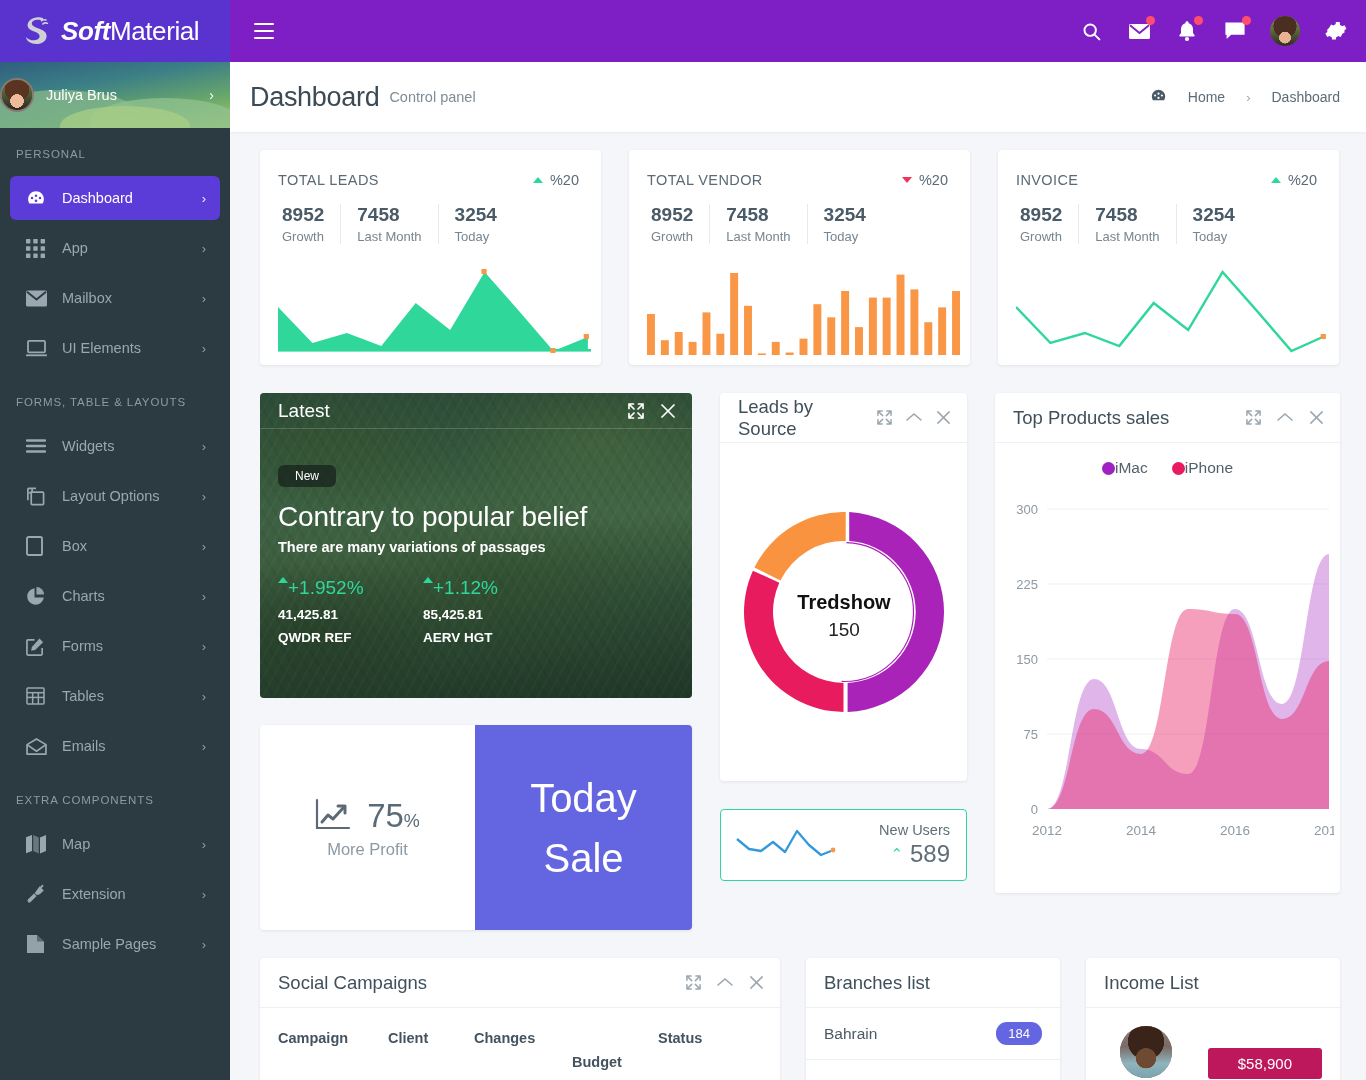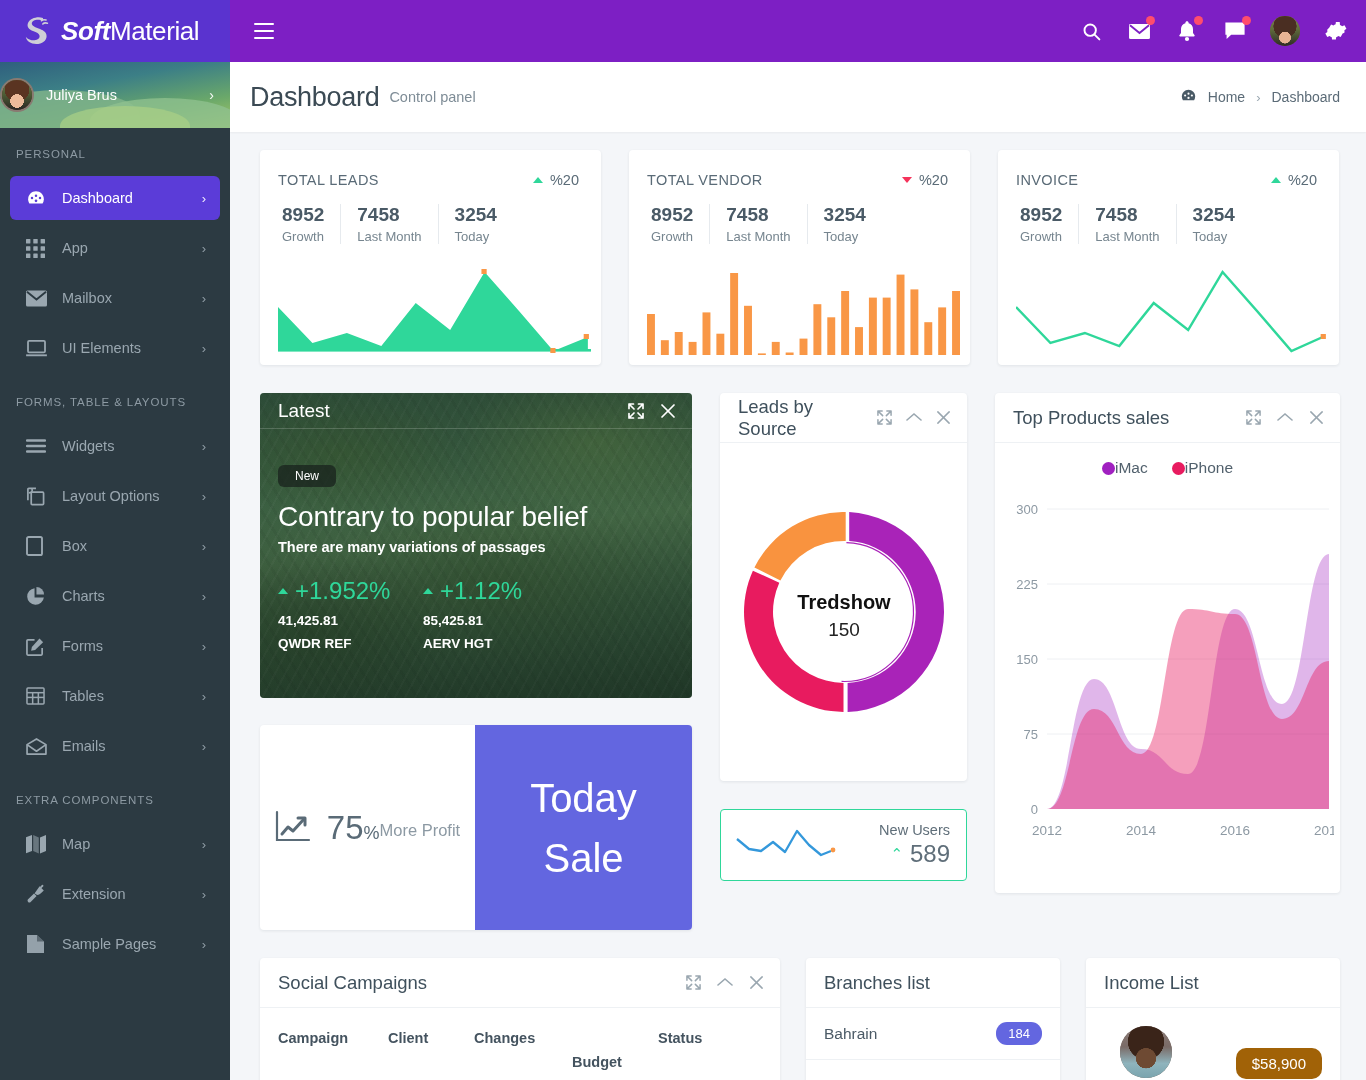--- a/index.html
+++ b/index.html
@@ -56,21 +56,21 @@
   .nav-ico { width: 26px; display:flex; align-items:center; justify-content:flex-start; flex-shrink:0; }
   .nav-ico svg { display:block; }
   .nav-label { font-size: 14.5px; flex: 1; margin-left: 10px; white-space: nowrap; }
   .nav-chev { font-size: 13px; opacity: .9; }
 
   
   .main { position: absolute; left: 230px; top: 62px; width: 1136px; height: 1018px; background: #f4f6f9; overflow: hidden; }
   .page-head { height: 70px; background: #fff; display: flex; align-items: center; padding: 0 26px 0 20px; box-shadow: 0 1px 2px rgba(0,0,0,.05); }
   .page-title { font-size: 27px; color: #3b4a54; font-weight: 400; letter-spacing:-.3px; }
   .page-sub { font-size: 14.5px; color: #7e8c96; margin-left: 10px; }
-  .breadcrumb { margin-left: auto; display: flex; align-items: center; gap: 11px; font-size: 14px; color: #5b6b77; }
+  .breadcrumb { margin-left: auto; display: flex; align-items: center; gap: 21px; font-size: 14px; color: #5b6b77; }
   .bc-sep { color: #9aa7b0; font-size: 13px; }
 
   .content { padding: 18px 26px 0 30px; }
   .row { display: flex; gap: 28px; }
 
   .card { background: #fff; border-radius: 4px; box-shadow: 0 1px 3px rgba(30,40,60,.09); }
 
   
   .stat { width: 341px; height: 215px; padding: 22px 20px 10px 18px; position: relative; overflow: hidden; }
   .stat-title { font-size: 14.5px; color: #5a6b77; letter-spacing: .4px; }
@@ -102,21 +102,21 @@
   .latest-head { position: relative; z-index: 3; height: 36px; display: flex; align-items: center; padding: 0 16px 0 18px; border-bottom: 1px solid rgba(255,255,255,.18); }
   .latest-title { color: #fff; font-size: 19px; }
   .latest-acts { margin-left: auto; display: flex; align-items: center; gap: 16px; }
   .latest-acts span { color: #fff; cursor: pointer; display:flex; }
   .latest-body { position: relative; z-index: 3; padding: 36px 18px 0 18px; }
   .badge-new { display: inline-block; background: rgba(24,32,28,.72); color: #fff; font-size: 12px; padding: 4px 17px; border-radius: 6px; }
   .latest-h { color: #fff; font-size: 28px; font-weight: 300; margin-top: 14px; letter-spacing: -.2px; }
   .latest-p { color: #fff; font-size: 14.5px; font-weight: bold; margin-top: 6px; }
   .latest-stats { display: flex; margin-top: 22px; }
   .lstat { width: 145px; }
-  .lstat .pc { font-size: 24px; display: flex; align-items: center; gap: 7px; }
+  .lstat .pc { font-size: 19px; display: flex; }
   .lstat .pc.up { color: #2fd79a; }
   .lstat .pc.down { color: #f5546e; }
   .lstat .n { color: #fff; font-size: 13.5px; font-weight: bold; margin-top: 8px; }
   .lstat .t { color: #fff; font-size: 13.5px; font-weight: bold; margin-top: 8px; }
 
   
   .panel-head { height: 50px; display: flex; align-items: center; padding: 0 16px 0 18px; border-bottom: 1px solid #eef1f4; }
   .panel-title { font-size: 18.5px; color: #3f505c; font-weight: 400; }
   .panel-acts { margin-left: auto; display: flex; align-items: center; gap: 16px; }
   .panel-acts span, .panel-acts-inline span { color: #9aa7b0; cursor: pointer; display:flex; }
@@ -127,21 +127,21 @@
   .donut-wrap svg { display:block; }
   .donut-label { font-size: 20px; font-weight: bold; fill: #111; }
   .donut-val { font-size: 19px; fill: #222; }
 
   .topprod { width: 345px; height: 500px; }
   .legend { display: flex; justify-content: center; gap: 24px; margin-top: 16px; }
   .legend-item { display: flex; align-items: center; font-size: 15.5px; color: #52616d; }
   .legend-dot { width: 13px; height: 13px; border-radius: 50%; }
 
   .profit-row { display: flex; width: 432px; height: 205px; border-radius: 4px; overflow: hidden; background:#fff; box-shadow: 0 1px 3px rgba(30,40,60,.09); margin-top: 27px; }
-  .profit-left { width: 215px; display:flex; flex-direction:row; align-items:center; justify-content:center; }
+  .profit-left { width: 215px; display:flex; flex-direction:column; align-items:center; justify-content:center; }
   .profit-main { display: flex; align-items: center; gap: 14px; }
   .profit-num { font-size: 33px; color: #5a6b77; }
   .profit-num .pct { font-size: 18px; }
   .profit-sub { font-size: 16.5px; color: #8c99a3; margin-top: 5px; }
   .profit-right { flex: 1; background: #6366e0; display:flex; flex-direction:column; align-items:center; justify-content:center; color:#fff; font-size: 40px; font-weight: 300; line-height: 1.5; }
 
   .newusers { width: 247px; height: 72px; margin-top: 28px; border: 1px solid #2fd79a; border-radius: 4px; background: #fff; display:flex; align-items:center; padding: 0 16px 0 14px; }
   .nu-spark { width: 108px; height: 40px; }
   .nu-right { margin-left: auto; text-align: right; }
   .nu-label { font-size: 14.5px; color: #5f6e79; }
@@ -166,21 +166,21 @@
   .bb-purple { background: #6366e0; color: #fff; }
 
   .income { width: 255px; }
   .income-row { display: flex; align-items: flex-start; padding: 18px 18px 0 18px; }
   .income-person { display:flex; flex-direction: column; align-items: center; width: 84px; }
   .income-av { width: 52px; height: 52px; border-radius: 50%; overflow: hidden; position: relative; background: #6b5a52; }
   .income-av .face { position:absolute; inset:0; background:
      radial-gradient(circle at 50% 62%, #6e4a33 0 24%, transparent 25%),
      radial-gradient(circle at 50% 30%, #3a2419 0 40%, transparent 41%),
      linear-gradient(180deg,#8d7d78 0%,#7a6b67 40%,#8fb4bd 72%, #7aa4ae 100%); }
-  .income-amt { margin-left: auto; background: #a16207; color: #fff; font-size: 15px; padding: 7px 16px; border-radius: 10px; margin-top: 22px; }
+  .income-amt { margin-left: auto; background: #be185d; color: #fff; font-size: 15px; padding: 7px 30px; border-radius: 3px; margin-top: 22px; }
 </style>
 </head>
 <body>
 
 <div class="topbar">
   <div class="brand-block">
     <span class="brand-logo">
       <svg viewBox="0 0 30 32" width="30" height="32">
           <path d="M21 3c-5-2-13 0-15 5-1.6 4 1.4 6.6 5 8 3.4 1.3 6.6 2.5 6.6 5.2 0 3-4 4.6-8 4 -3-.5-5-2-5.8-3.4 .6 4.2 5 7.2 10.4 7.2 6 0 10.4-3.4 10.4-7.8 0-4.6-4.2-6.3-8-7.7C13 12.2 9.8 11 9.8 8.6 9.8 6 13.4 4.4 17 4.8c2 .2 3.4.8 4 1.4z" fill="#cfcfd6"></path>
           <path d="M24 5c-1.6-.5-3.6-.2-4.6.8" stroke="#cfcfd6" stroke-width="1.6" fill="none" stroke-linecap="round"></path>

